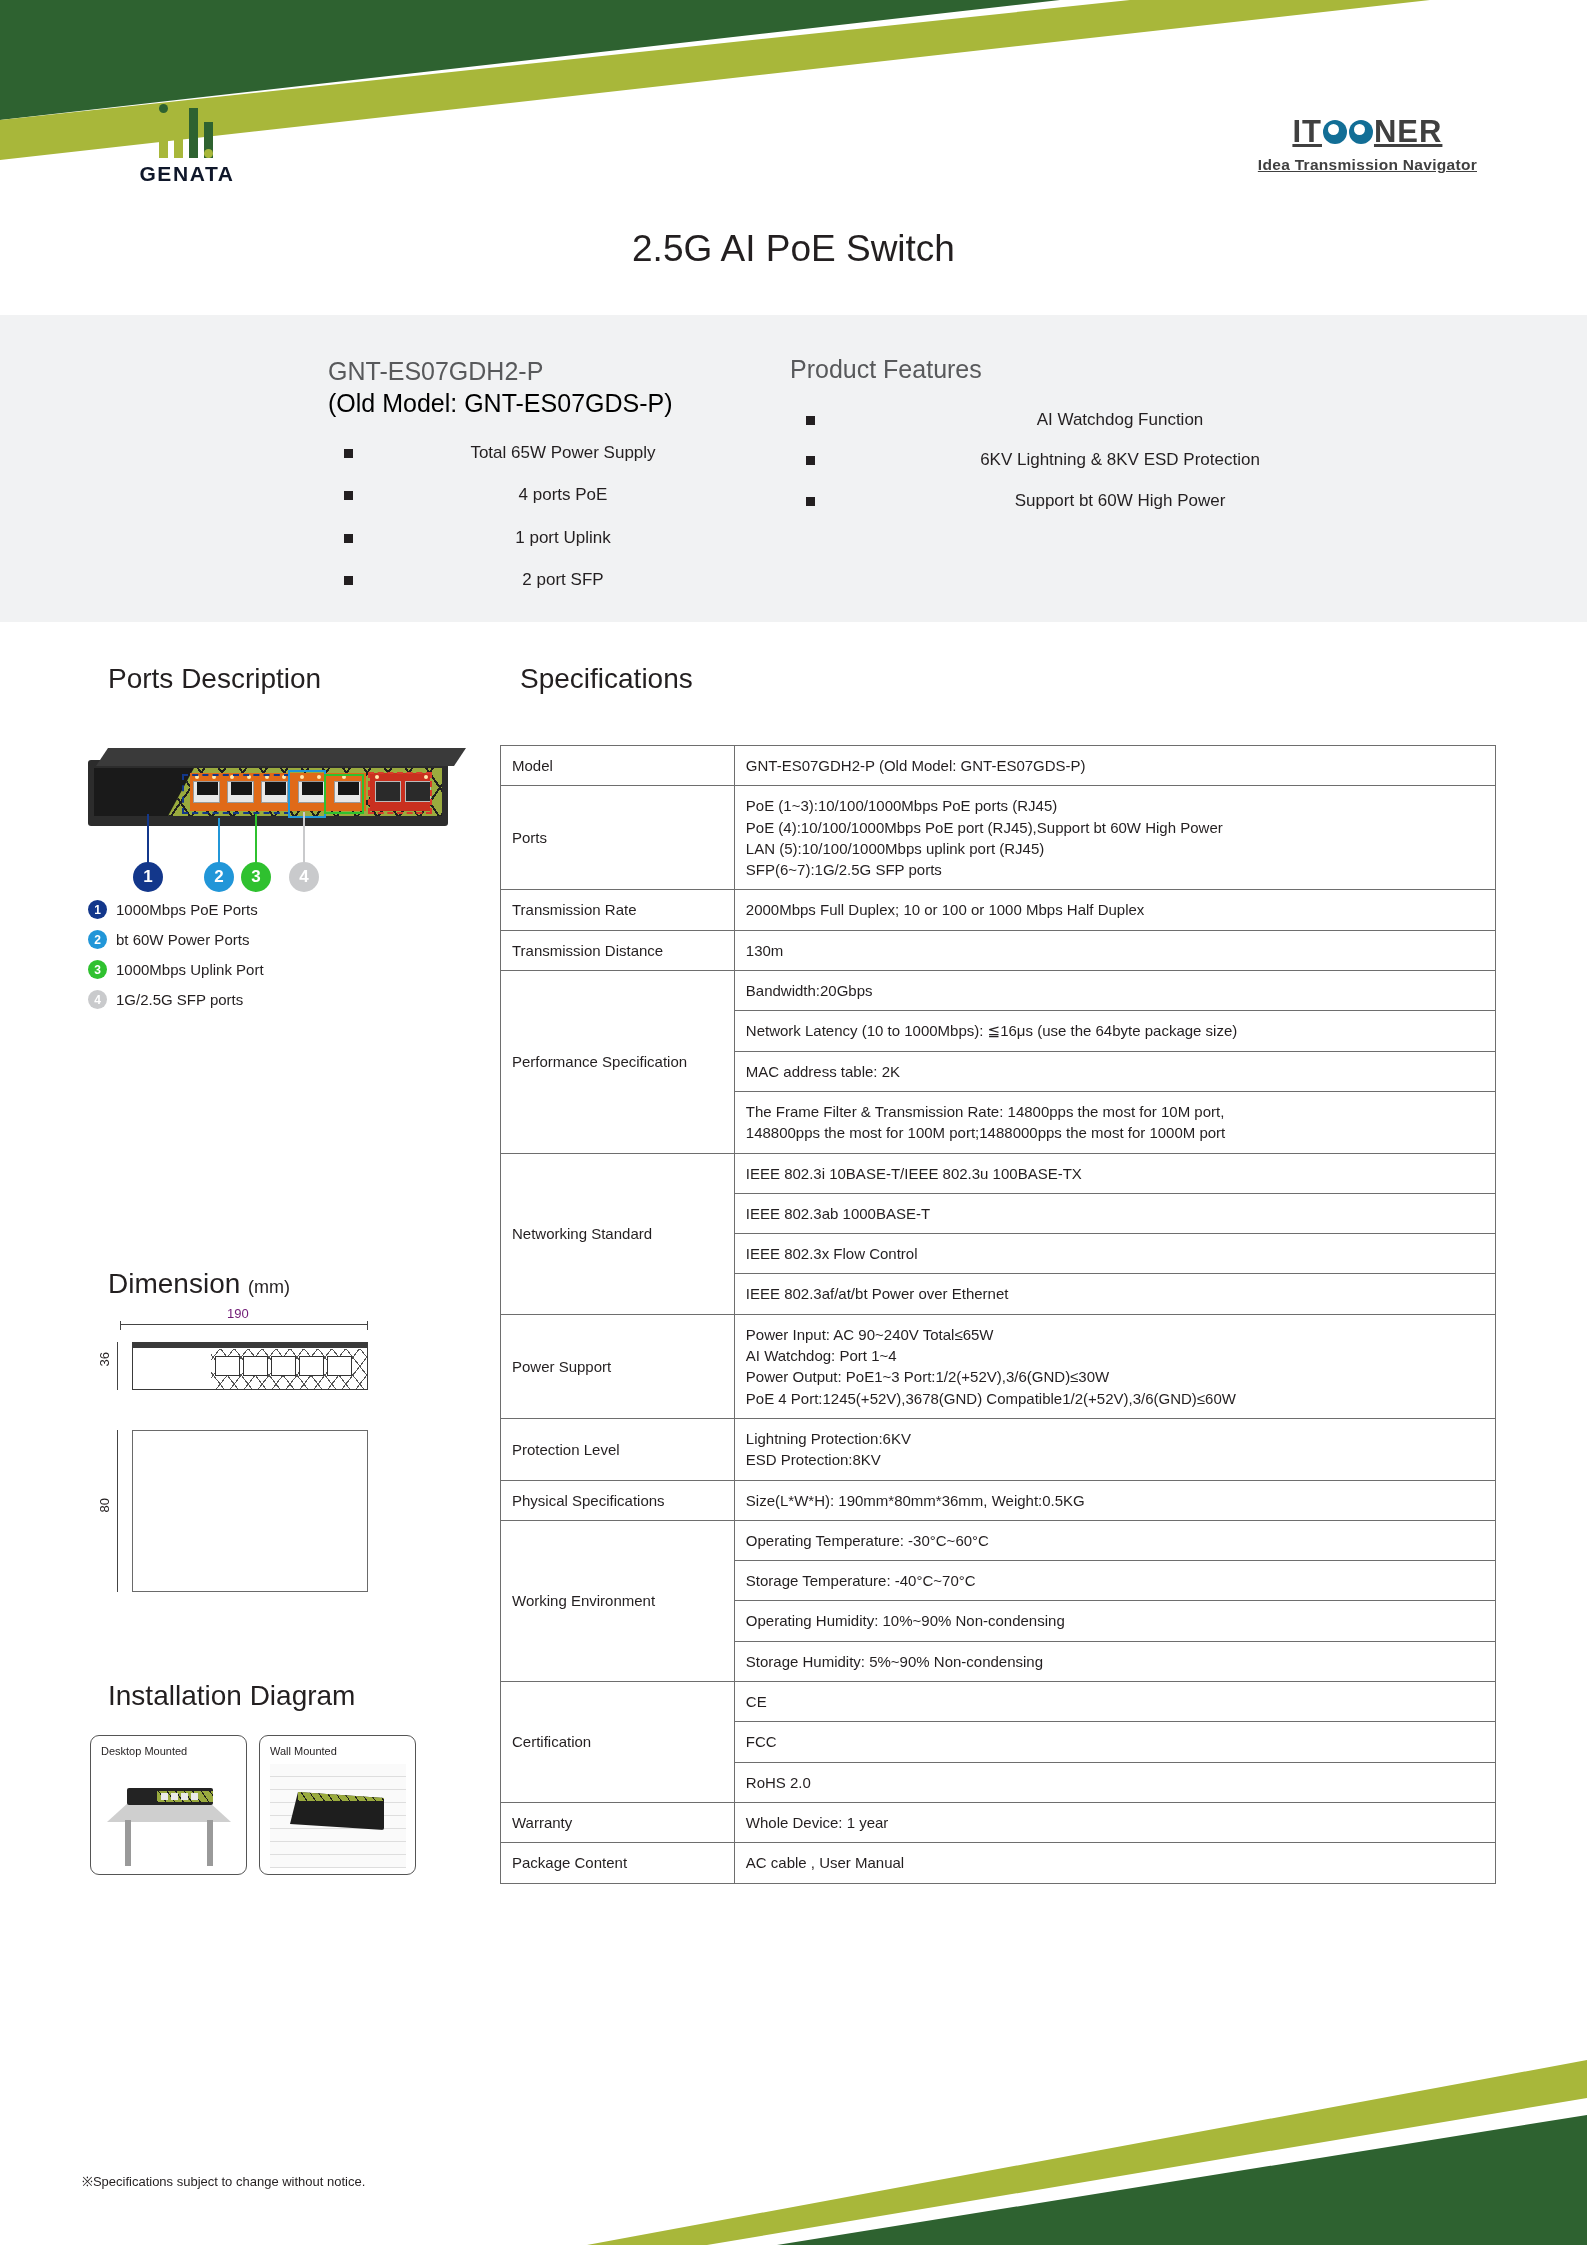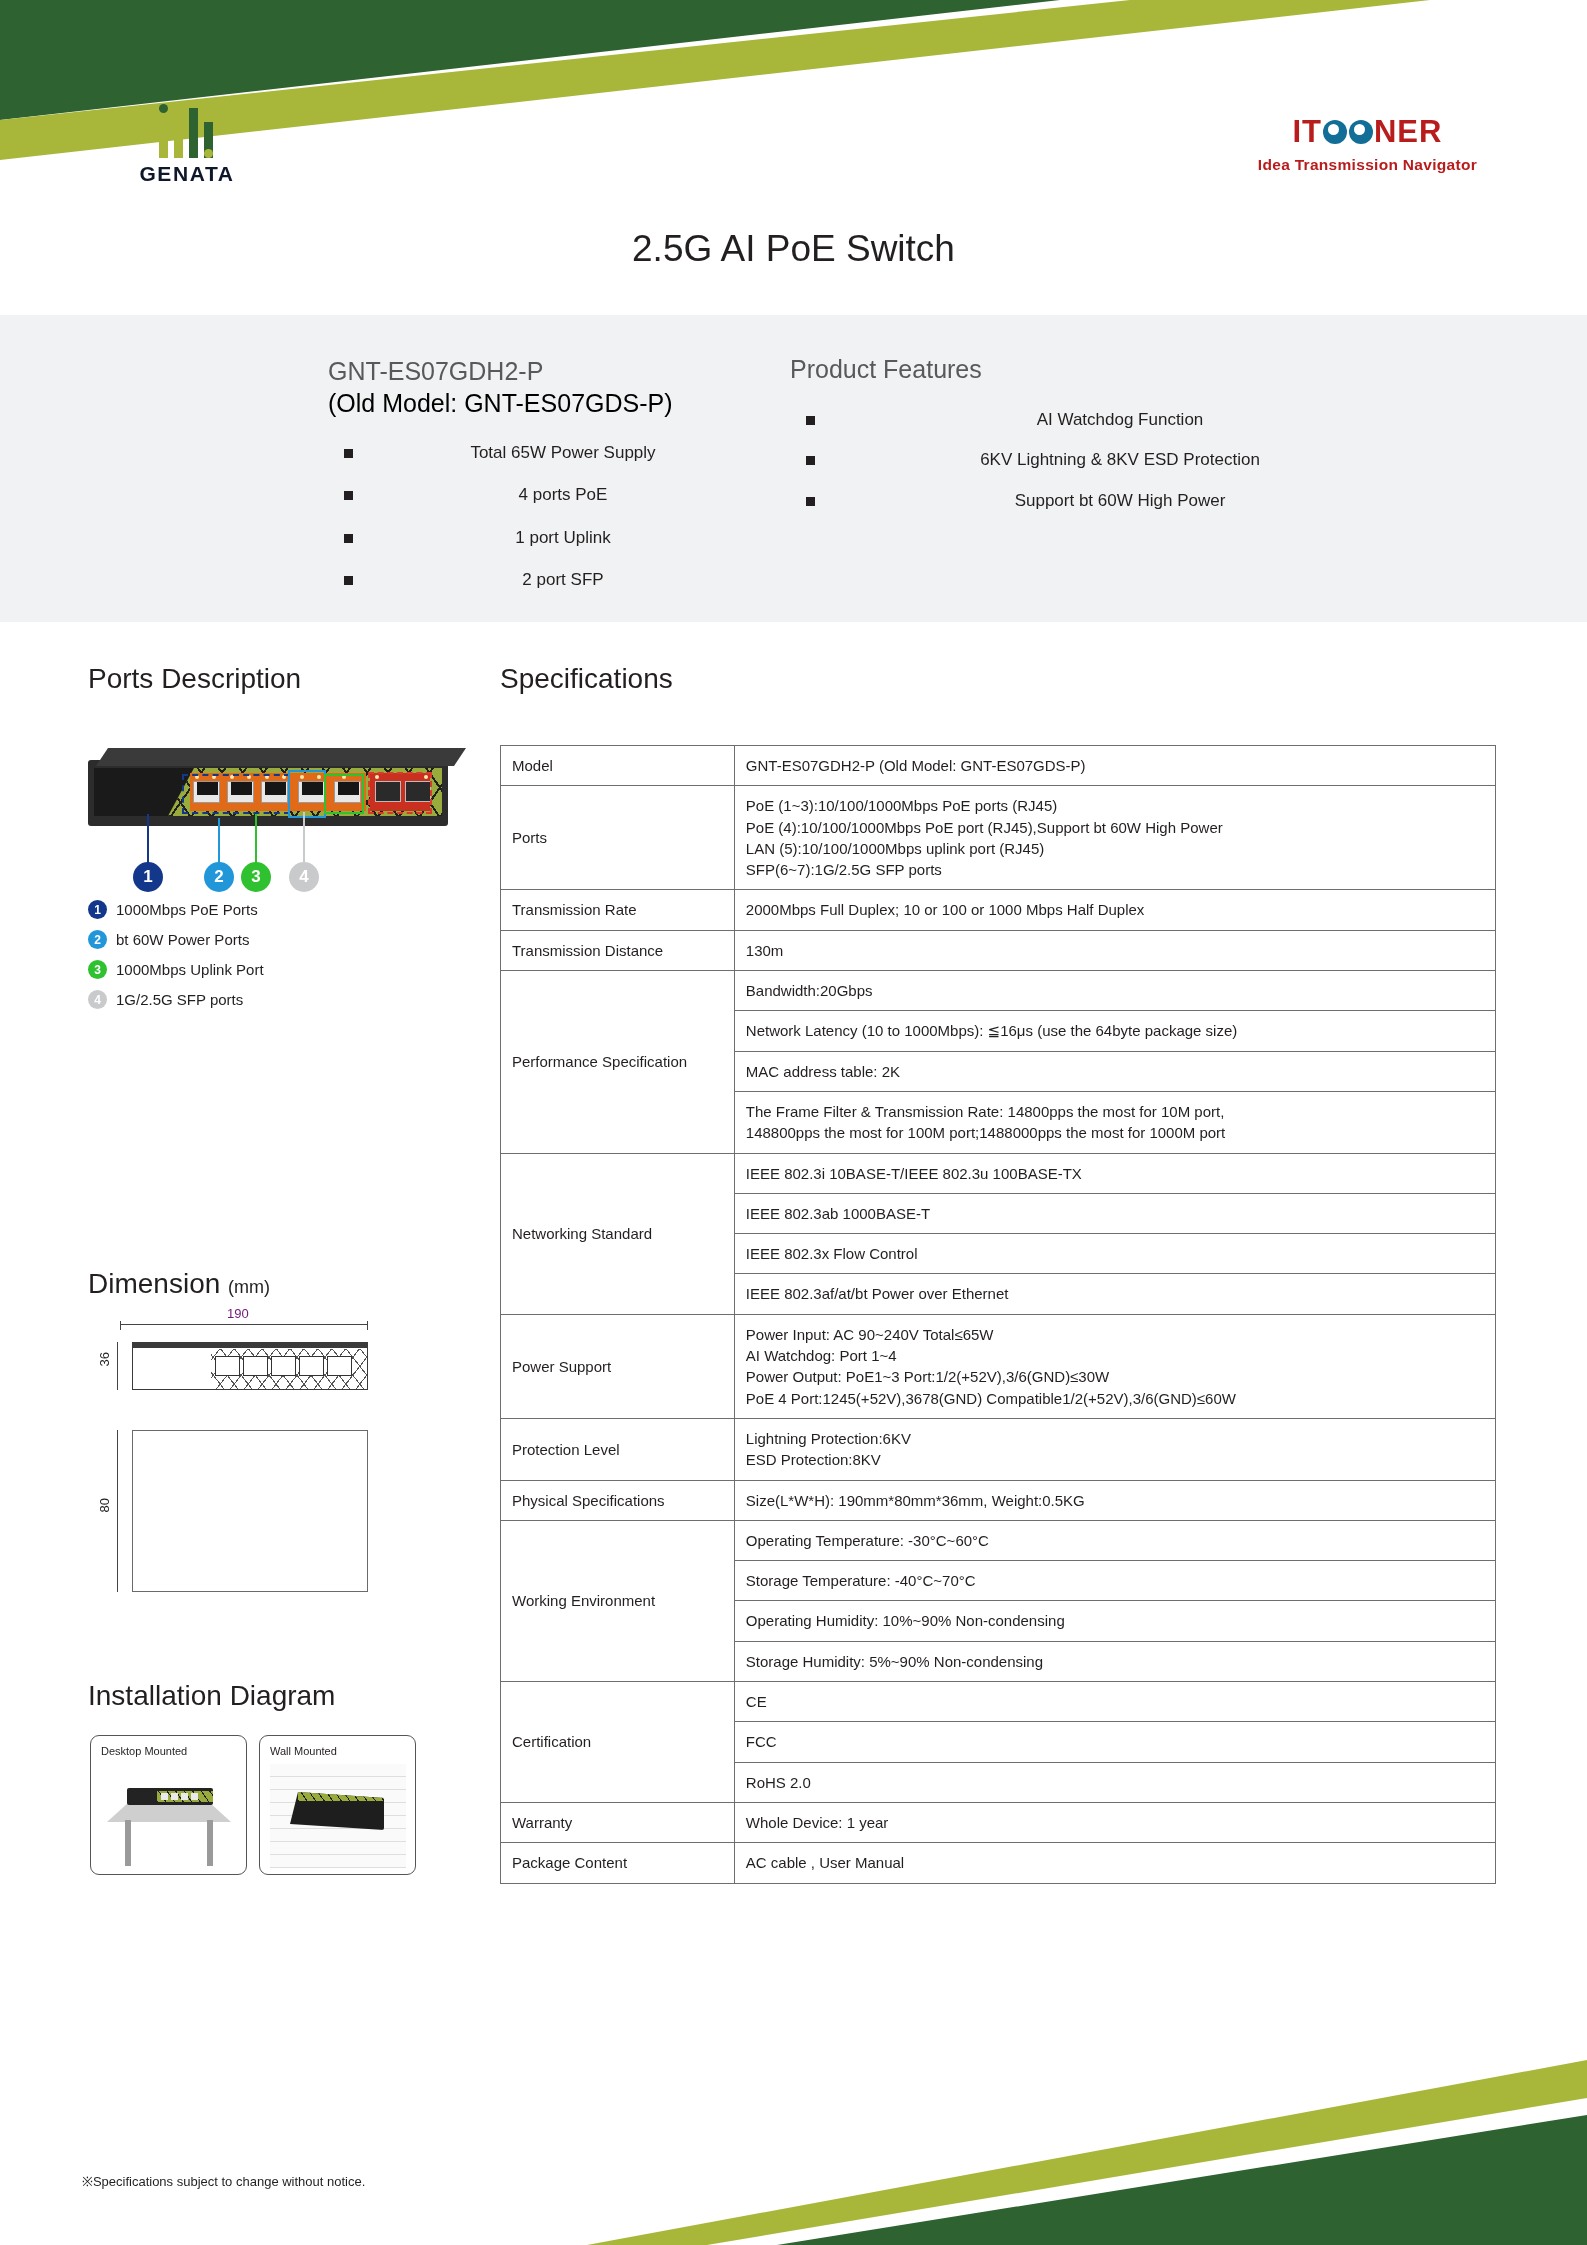--- a/index.html
+++ b/index.html
@@ -59,21 +59,21 @@
   .gb2 { left: 15px; height: 50px; background: #a8b73a; }
   .gb3 { left: 30px; height: 50px; background: #2e6230; }
   .gb4 { left: 45px; height: 36px; background: #2e6230; }
   .gb4dot { position: absolute; left: 45px; bottom: 0; width: 9px; height: 9px; border-radius: 50%; background: #a8b73a; }
   .genata-word {
     font-size: 21px; font-weight: bold; letter-spacing: 1.6px; color: #0f172a;
   }
 
   .itooner {
     position: absolute; right: 110px; top: 116px;
-    text-align: center; color: #b91c1c;
+    text-align: center; color: #404040; text-decoration: underline;
   }
   .itooner-name {
     font-size: 31px; font-weight: bold; letter-spacing: 1px;
     display: flex; align-items: center; justify-content: center; line-height: 1;
   }
   .ito-o {
     display: inline-block; width: 24px; height: 24px; border-radius: 50%;
     background: #126e96; position: relative; margin: 0 1px;
   }
   .ito-o::after {
@@ -107,21 +107,21 @@
   }
   ul.sq li::before {
     content: ""; position: absolute; left: 16px; top: 6px;
     width: 9px; height: 9px; background: #231f20;
   }
   .model-col ul.sq { margin-top: 24px; }
   .model-col ul.sq li { margin-bottom: 22px; }
 
   
   .sec-head {
-    position: absolute; font-size: 28px; color: #231f20; font-weight: normal;
+    position: absolute; font-size: 28px; color: #231f20; font-weight: normal; margin-left: 20px;
   }
   .sec-head .sub { font-size: 18px; }
 
   
   #ports-head { left: 88px; top: 663px; }
   .device-photo {
     position: absolute; left: 88px; top: 748px; width: 380px; height: 88px;
   }
   .dev-body {
     position: absolute; left: 0; top: 12px; width: 360px; height: 66px;

